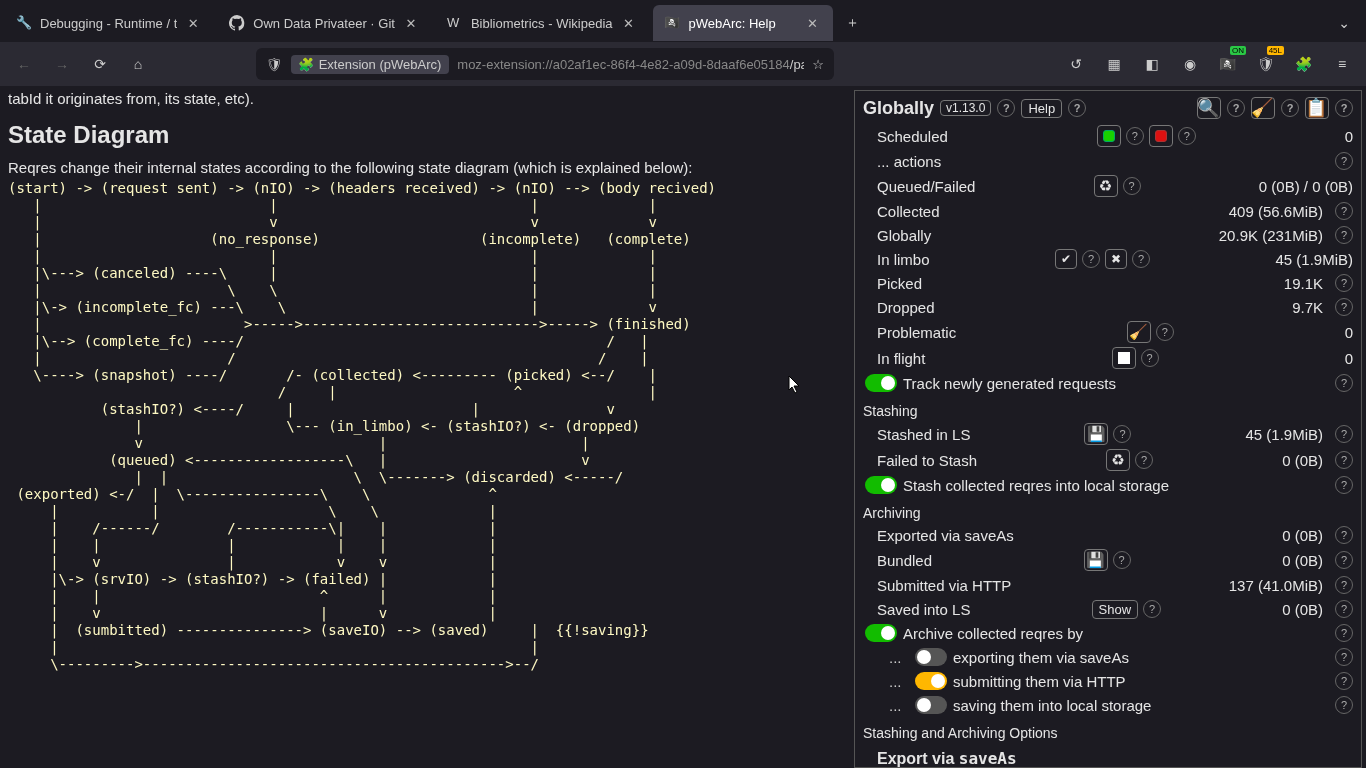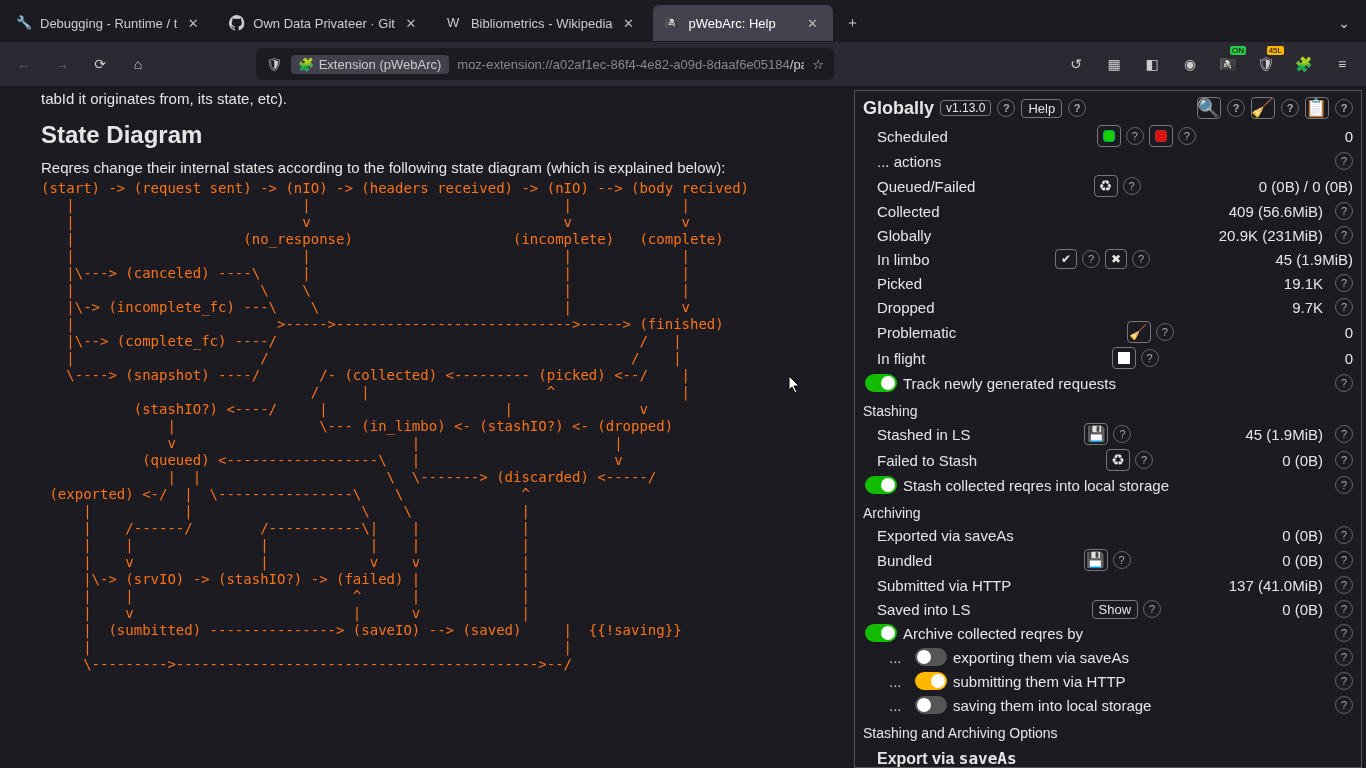--- a/index.html
+++ b/index.html
@@ -50,31 +50,31 @@
   max-width: 720px;
 }
 .urlbar .pill { background:#42414d; padding:2px 8px; border-radius:4px; display:flex; align-items:center; gap:4px; }
 .urlbar .urltext { flex:1; white-space:nowrap; overflow:hidden; }
 .urltext .dim { color:#888; }
 .badge-on { position:absolute; top:-2px; right:-2px; background:#2ac845; color:#000; font-size:8px; padding:0 2px; border-radius:2px; }
 .badge-45L { position:absolute; top:-2px; right:-2px; background:#ffb700; color:#000; font-size:8px; padding:0 2px; border-radius:2px; }
 .relbtn { position:relative; }
 
 .content {
-  display:flex; height:calc(768px - 42px - 44px);padding-left:33px;
+  display:flex; height:calc(768px - 42px - 44px);
 }
 .main {
   flex:1; padding:0 0 0 8px; overflow:hidden; color:#e5e5e5;
 }
 .main p { font-size:15px; margin:4px 0; }
 .main h1 { font-size:32px; font-weight:700; margin:18px 0 8px; }
 .main h2 { font-size:24px; font-weight:700; margin:14px 0 10px; }
 .main pre {
   font-family: "DejaVu Sans Mono", Menlo, Consolas, monospace;
-  font-size:14px; line-height:17px; white-space:pre; color:#f97316;
+  font-size:14px; line-height:17px; white-space:pre; color:#fef9c3;
 }
 .cursor { position:absolute; left:788px; top:375px; pointer-events:none; }
 
 .panel {
   width:508px; background:#1c1b22; border:1px solid #555; margin:4px 4px 0 0; overflow-y:auto; font-size:15px;
   color:#e5e5e5; padding-bottom:6px;
 }
 .phdr {
   display:flex; align-items:center; gap:6px; padding:6px 8px 4px; font-size:18px; font-weight:700;
 }

